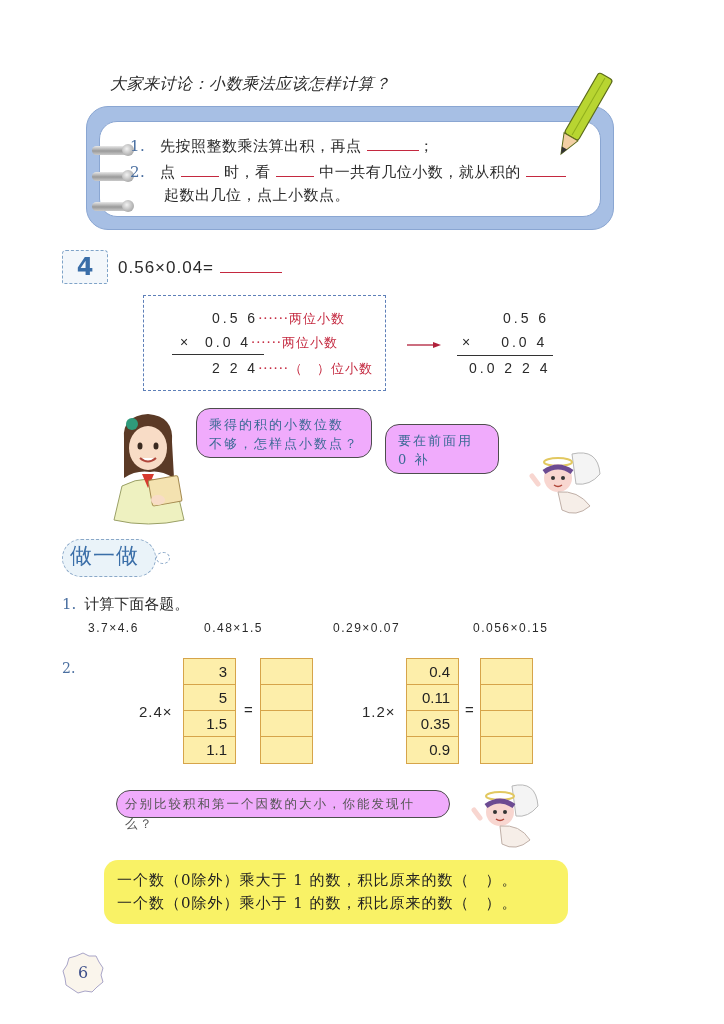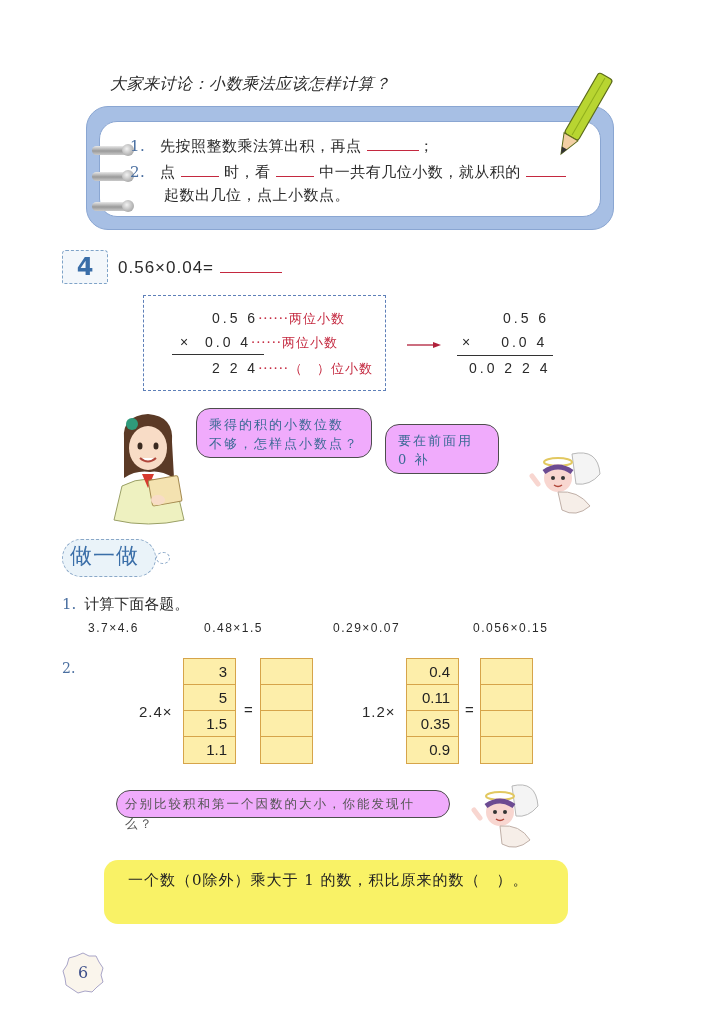--- a/index.html
+++ b/index.html
@@ -61,21 +61,21 @@
   .qnum { color: #4a6fa0; margin-right: 8px; }
   .expr { font-size: 12px; letter-spacing: 1.5px; top: 621px; }
 
   #q2-num { left: 62px; top: 660px; font-size: 14px; color: #4a6fa0; }
   .col { position: absolute; width: 53px; border: 1px solid #d6a44a; background: #fdeeaa; }
   .col .cell { height: 26px; border-bottom: 1px solid #d6a44a; font-size: 15px; text-align: right; padding-right: 8px; line-height: 26px; color: #222; }
   .col .cell:last-child { border-bottom: none; }
   .factor { font-size: 15px; letter-spacing: 1px; }
 
   
-  #conclusion { left: 104px; top: 860px; width: 464px; height: 64px; background: #f9f266; border-radius: 14px; padding: 9px 24px; font-size: 15px; line-height: 23px; letter-spacing: 1px; color: #222; }
+  #conclusion { left: 104px; top: 860px; width: 464px; height: 64px; background: #f9f266; border-radius: 14px; padding: 9px 13px; font-size: 15px; line-height: 23px; letter-spacing: 1px; color: #222; }
 
   
   #page-num { left: 62px; top: 952px; width: 42px; height: 42px; }
   #page-num span { position: absolute; left: 0; top: 0; width: 42px; height: 42px; text-align: center; line-height: 42px; font-size: 16px; color: #3d4f8a; }
 </style>
 </head>
 <body>
 
 <div id="discuss-title" class="abs">大家来讨论：小数乘法应该怎样计算？</div>
 
@@ -232,20 +232,21 @@
   <path d="M16 28 Q30 18 44 28" stroke="#6c4b92" stroke-width="5" fill="none"></path>
   <circle cx="25" cy="34" r="2" fill="#333"></circle>
     <circle cx="35" cy="34" r="2" fill="#333"></circle>
   <path d="M26 41 Q30 44 34 41" stroke="#b0463a" stroke-width="1.5" fill="none"></path>
   <path d="M30 48 Q50 46 60 62 Q46 74 32 66 Z" fill="#f6eee8" stroke="#c0b0a8"></path>
   <path d="M10 40 L4 32" stroke="#f8d6d0" stroke-width="5" stroke-linecap="round"></path>
 </svg>
 
 <div id="conclusion" class="abs">
   <div>一个数（0除外）乘大于 1 的数，积比原来的数（　）。</div>
+  <div>一个数（0除外）乘小于 1 的数，积比原来的数（　）。</div>
 </div>
 
 <div id="page-num" class="abs">
   <svg viewBox="0 0 42 42" width="42" height="42">
     <polygon points="21,1 27,4 34,4 37,10 41,16 39,23 41,30 35,35 30,40 23,39 16,41 10,37 4,33 3,26 1,19 5,13 7,6 14,4" fill="#faf5ec" stroke="#a9a5c8" stroke-width="1"></polygon>
   </svg>
   <span>6</span>
 </div>
 
 </body></html>

